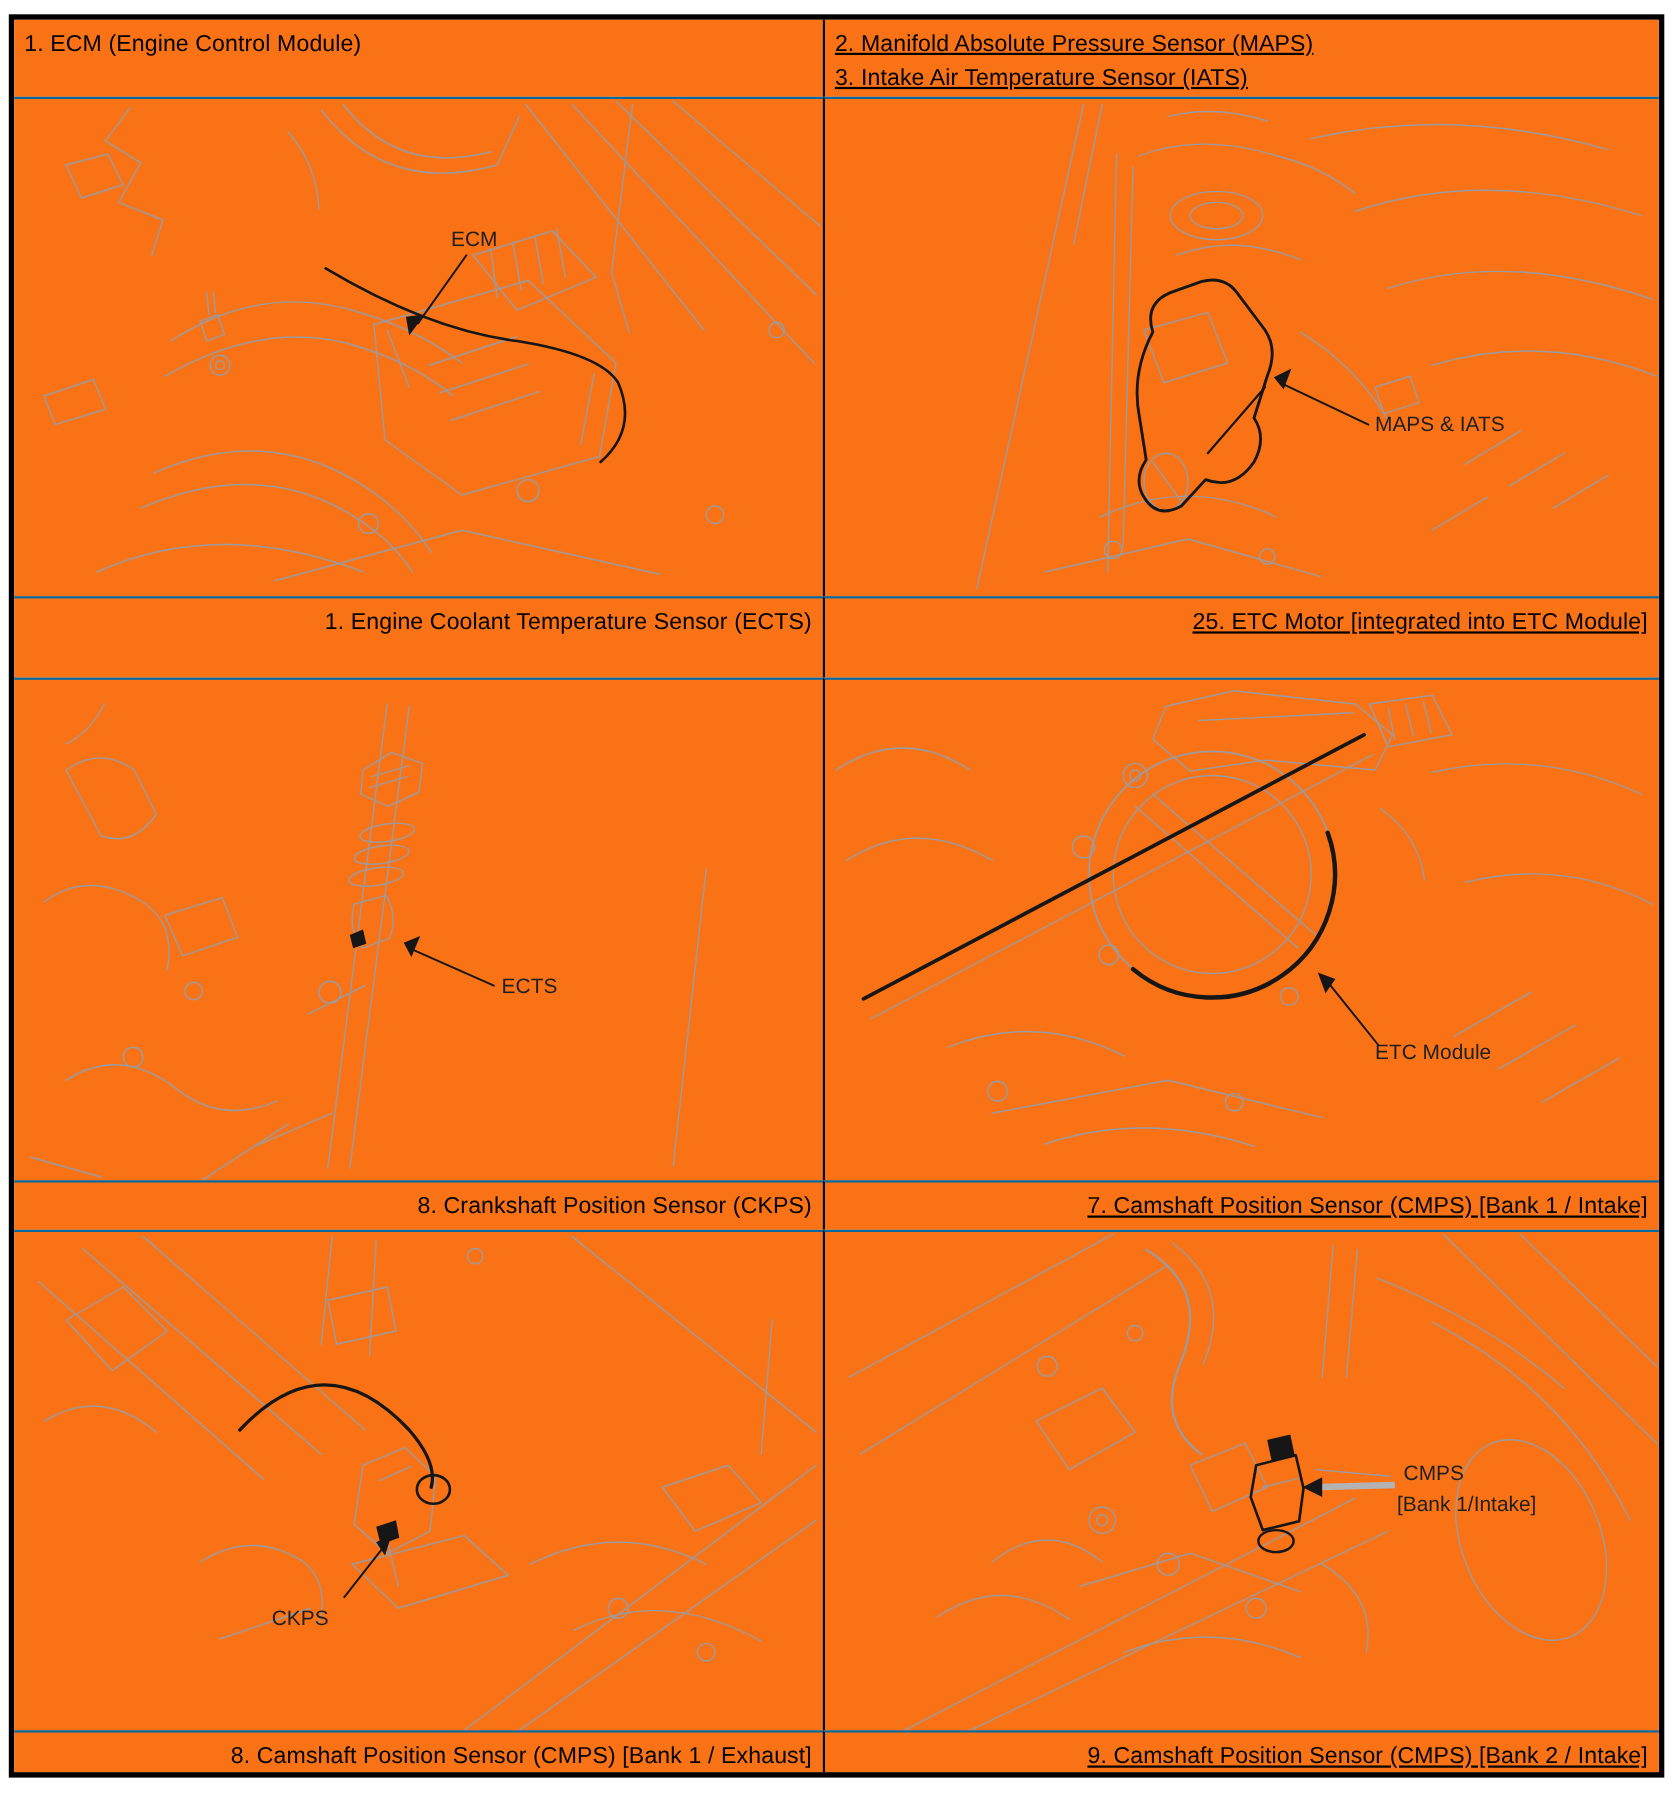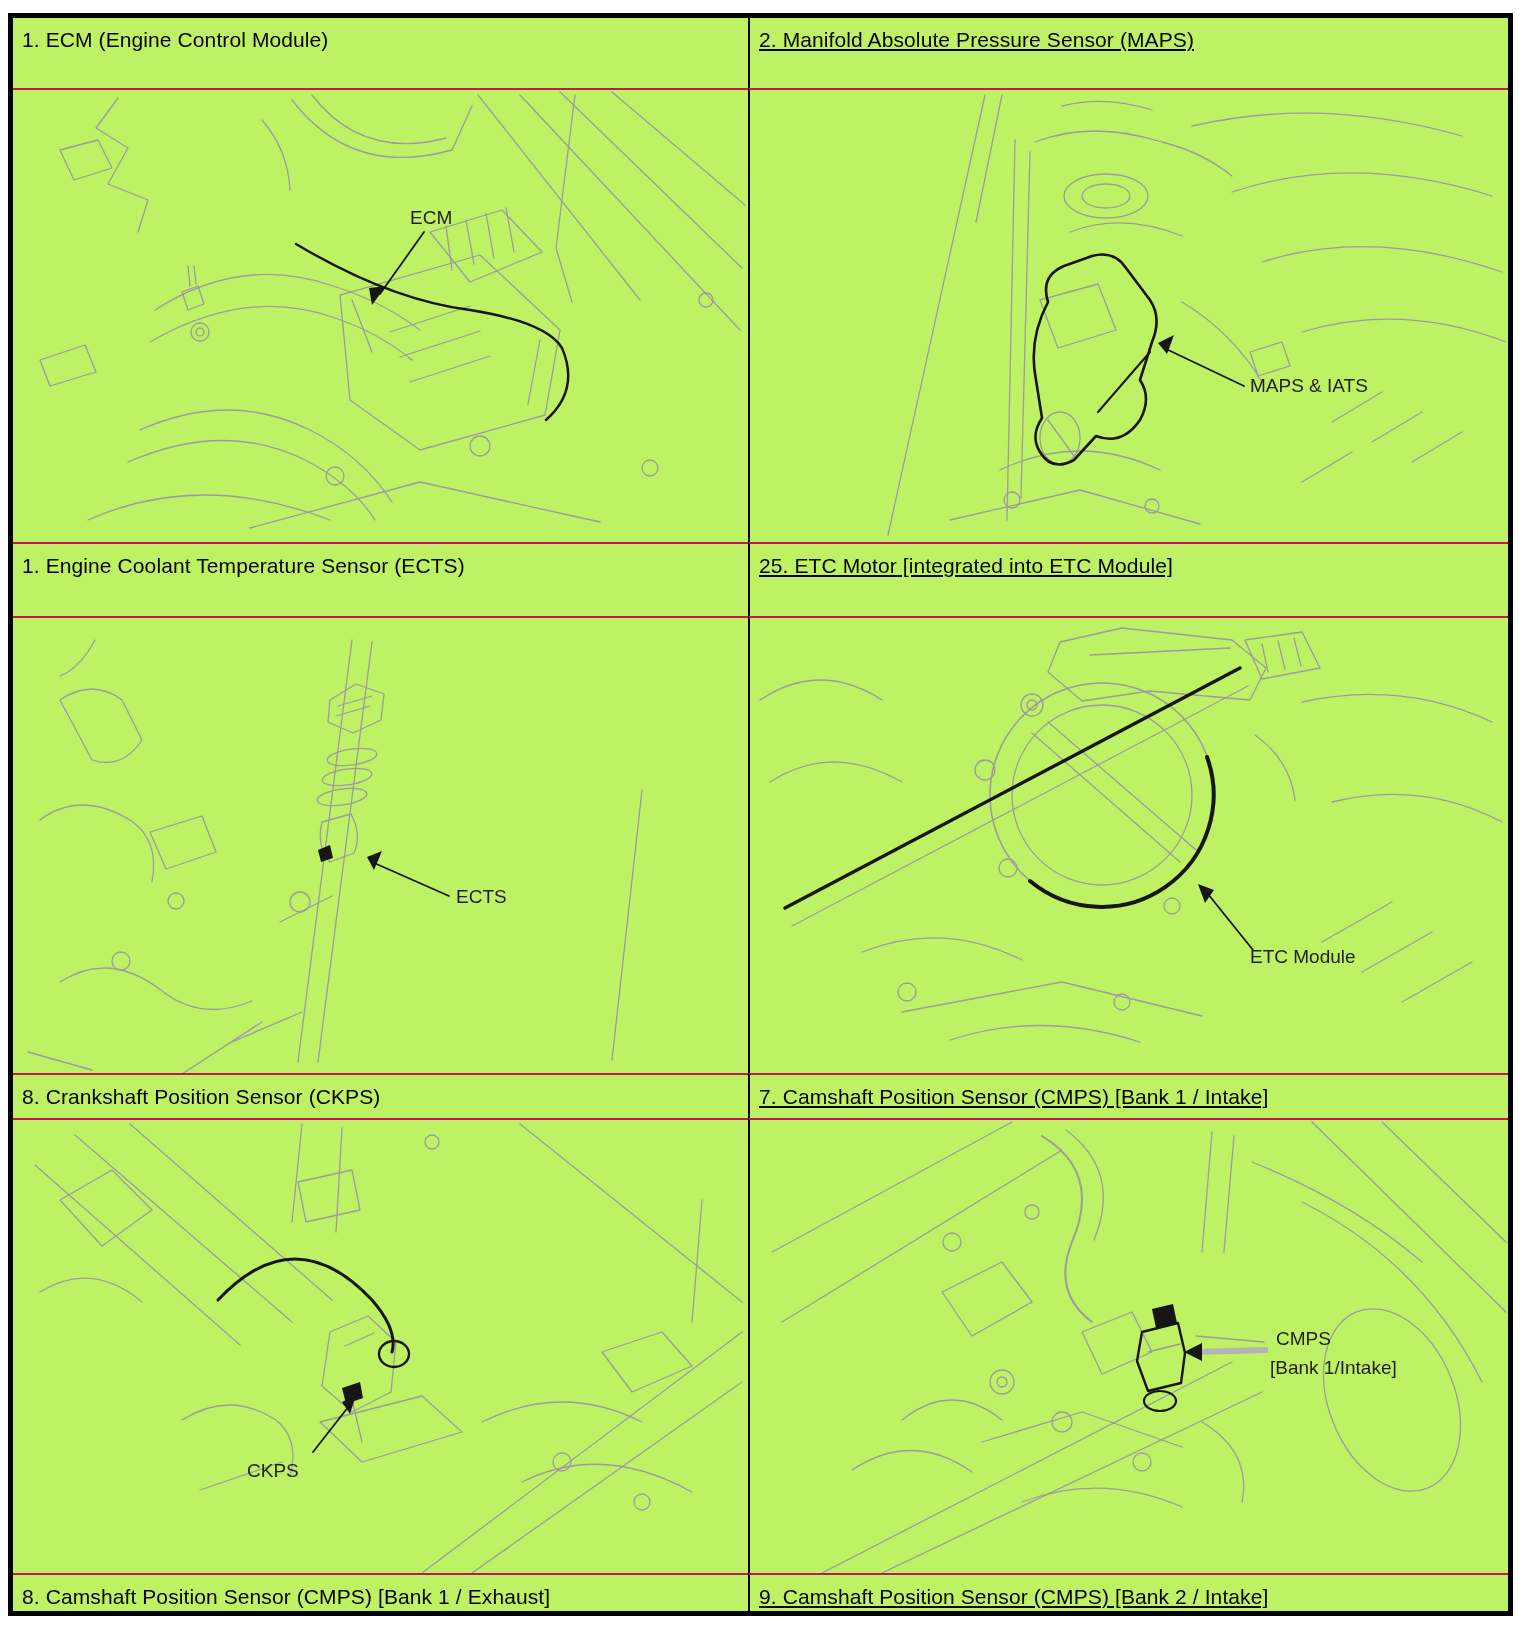--- a/index.html
+++ b/index.html
@@ -5,22 +5,22 @@
   html,body { margin:0; padding:0; background:#ffffff; }
   body { width:1526px; height:1630px; position:relative; font-family:"Liberation Sans", sans-serif; color:#000; }
   .sheet {
     position:absolute; left:8px; top:13px; width:1495px;
     border:5px solid #000;
     display:grid;
     grid-template-columns:735px 760px;
     grid-template-rows:70px 454px 74px 457px 45px 455px 38px;
     background:#fff;
   }
-  .cell { box-sizing:border-box; position:relative; overflow:hidden; background:#bef264; }
-  .rt { border-top:2px solid #be185d; }
+  .cell { box-sizing:border-box; position:relative; overflow:hidden; background:#f97316; }
+  .rt { border-top:2px solid #0369a1;text-align:right; }
   .rl { border-left:2px solid #000;text-decoration:underline; }
   .label { padding:6px 10px 0 9px; font-size:21px; line-height:31px; letter-spacing:0.1px; }
   .label div { white-space:nowrap; }
   .fig svg { position:absolute; left:0; top:0; width:100%; height:100%; display:block; }
   
   .g  { fill:none; stroke:#9b9ba0; stroke-width:1.3; stroke-linecap:round; stroke-linejoin:round; }
   .gt { fill:none; stroke:#9b9ba0; stroke-width:2;   stroke-linecap:round; stroke-linejoin:round; }
   .k  { fill:none; stroke:#161616; stroke-linecap:round; stroke-linejoin:round; }
   .kf { fill:#161616; stroke:none; }
   .lbl { font-size:19px; fill:#1f1f1f; font-family:"Liberation Sans", sans-serif; }
@@ -28,20 +28,21 @@
 </head>
 <body>
 
 <div class="sheet">
 
   <div class="cell label">
     <div>1. ECM (Engine Control Module)</div>
   </div>
   <div class="cell label rl">
     <div>2. Manifold Absolute Pressure Sensor (MAPS)</div>
+    <div>3. Intake Air Temperature Sensor (IATS)</div>
   </div>
 
   <div class="cell fig rt">
     <svg viewBox="13 90 735 452" preserveAspectRatio="none">
       <g class="g">
         <path d="M118,98 L96,128 L128,148 L108,184 L148,200 L138,232"></path>
         <path d="M60,150 L98,140 L112,168 L74,180 Z"></path>
         <path d="M292,100 Q352,178 452,150 L472,106"></path>
         <path d="M312,95 Q362,160 446,138"></path>
         <path d="M262,120 Q288,150 290,190"></path>

